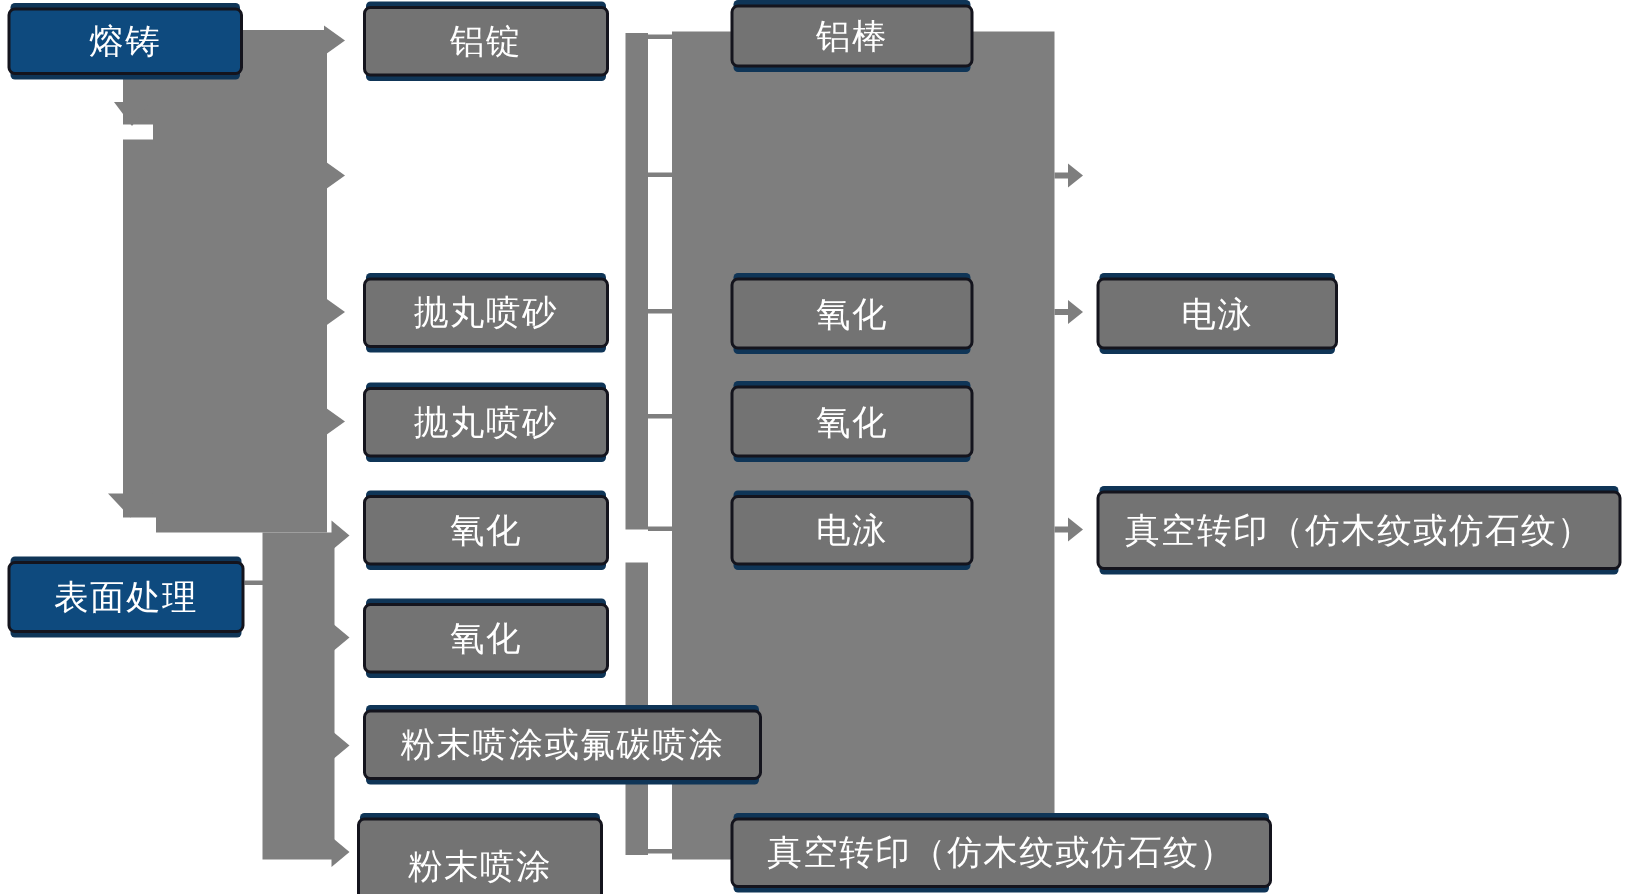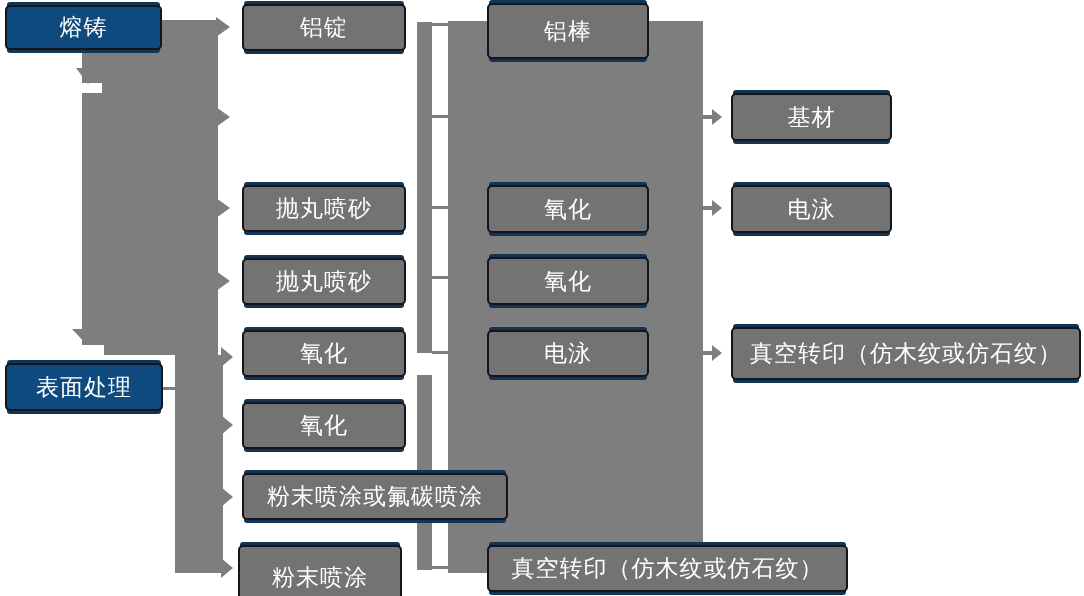--- a/index.html
+++ b/index.html
@@ -61,33 +61,32 @@
   <div class="conn" style="left:448px;top:21px;width:255px;height:552px"></div>
 
   <div class="conn" style="left:703px;top:115px;width:10px;height:4px"></div>
   <div class="tri tri-right-sm" style="left:712px;top:109px"></div>
   <div class="conn" style="left:703px;top:206px;width:10px;height:4px"></div>
   <div class="tri tri-right-sm" style="left:712px;top:200px"></div>
   <div class="conn" style="left:703px;top:351px;width:10px;height:4px"></div>
   <div class="tri tri-right-sm" style="left:712px;top:345px"></div>
 
   <div class="box navy" style="left:5px;top:5px;width:157px;height:45px">熔铸</div>
-  <div class="box navy" style="left:5px;top:363px;width:158px;height:48px">表面处理</div>
+  <div class="box navy" style="left:5px;top:374px;width:158px;height:48px">表面处理</div>
 
   <div class="box blue" style="left:242px;top:4px;width:164px;height:47px">铝锭</div>
   <div class="box blue" style="left:242px;top:185px;width:164px;height:47px">抛丸喷砂</div>
   <div class="box blue" style="left:242px;top:258px;width:164px;height:47px">抛丸喷砂</div>
   <div class="box blue" style="left:242px;top:330px;width:164px;height:47px">氧化</div>
   <div class="box blue" style="left:242px;top:402px;width:164px;height:47px">氧化</div>
   <div class="box blue" style="left:242px;top:473px;width:266px;height:47px">粉末喷涂或氟碳喷涂</div>
   <div class="box blue" style="left:238px;top:545px;width:164px;height:64px">粉末喷涂</div>
 
-  <div class="box blue" style="left:487px;top:3px;width:162px;height:56px">铝棒</div>
+  <div class="box blue" style="left:487px;top:3px;width:162px;height:42px">铝棒</div>
   <div class="box blue" style="left:487px;top:185px;width:162px;height:48px">氧化</div>
   <div class="box blue" style="left:487px;top:257px;width:162px;height:48px">氧化</div>
   <div class="box blue" style="left:487px;top:330px;width:162px;height:47px">电泳</div>
   <div class="box blue" style="left:487px;top:545px;width:361px;height:47px">真空转印（仿木纹或仿石纹）</div>
 
-  <div class="box blue" style="left:731px;top:93px;width:161px;height:48px">基材</div>
   <div class="box blue" style="left:731px;top:185px;width:161px;height:48px">电泳</div>
   <div class="box blue" style="left:731px;top:327px;width:350px;height:53px">真空转印（仿木纹或仿石纹）</div>
 
 </div>
 
 </body></html>

